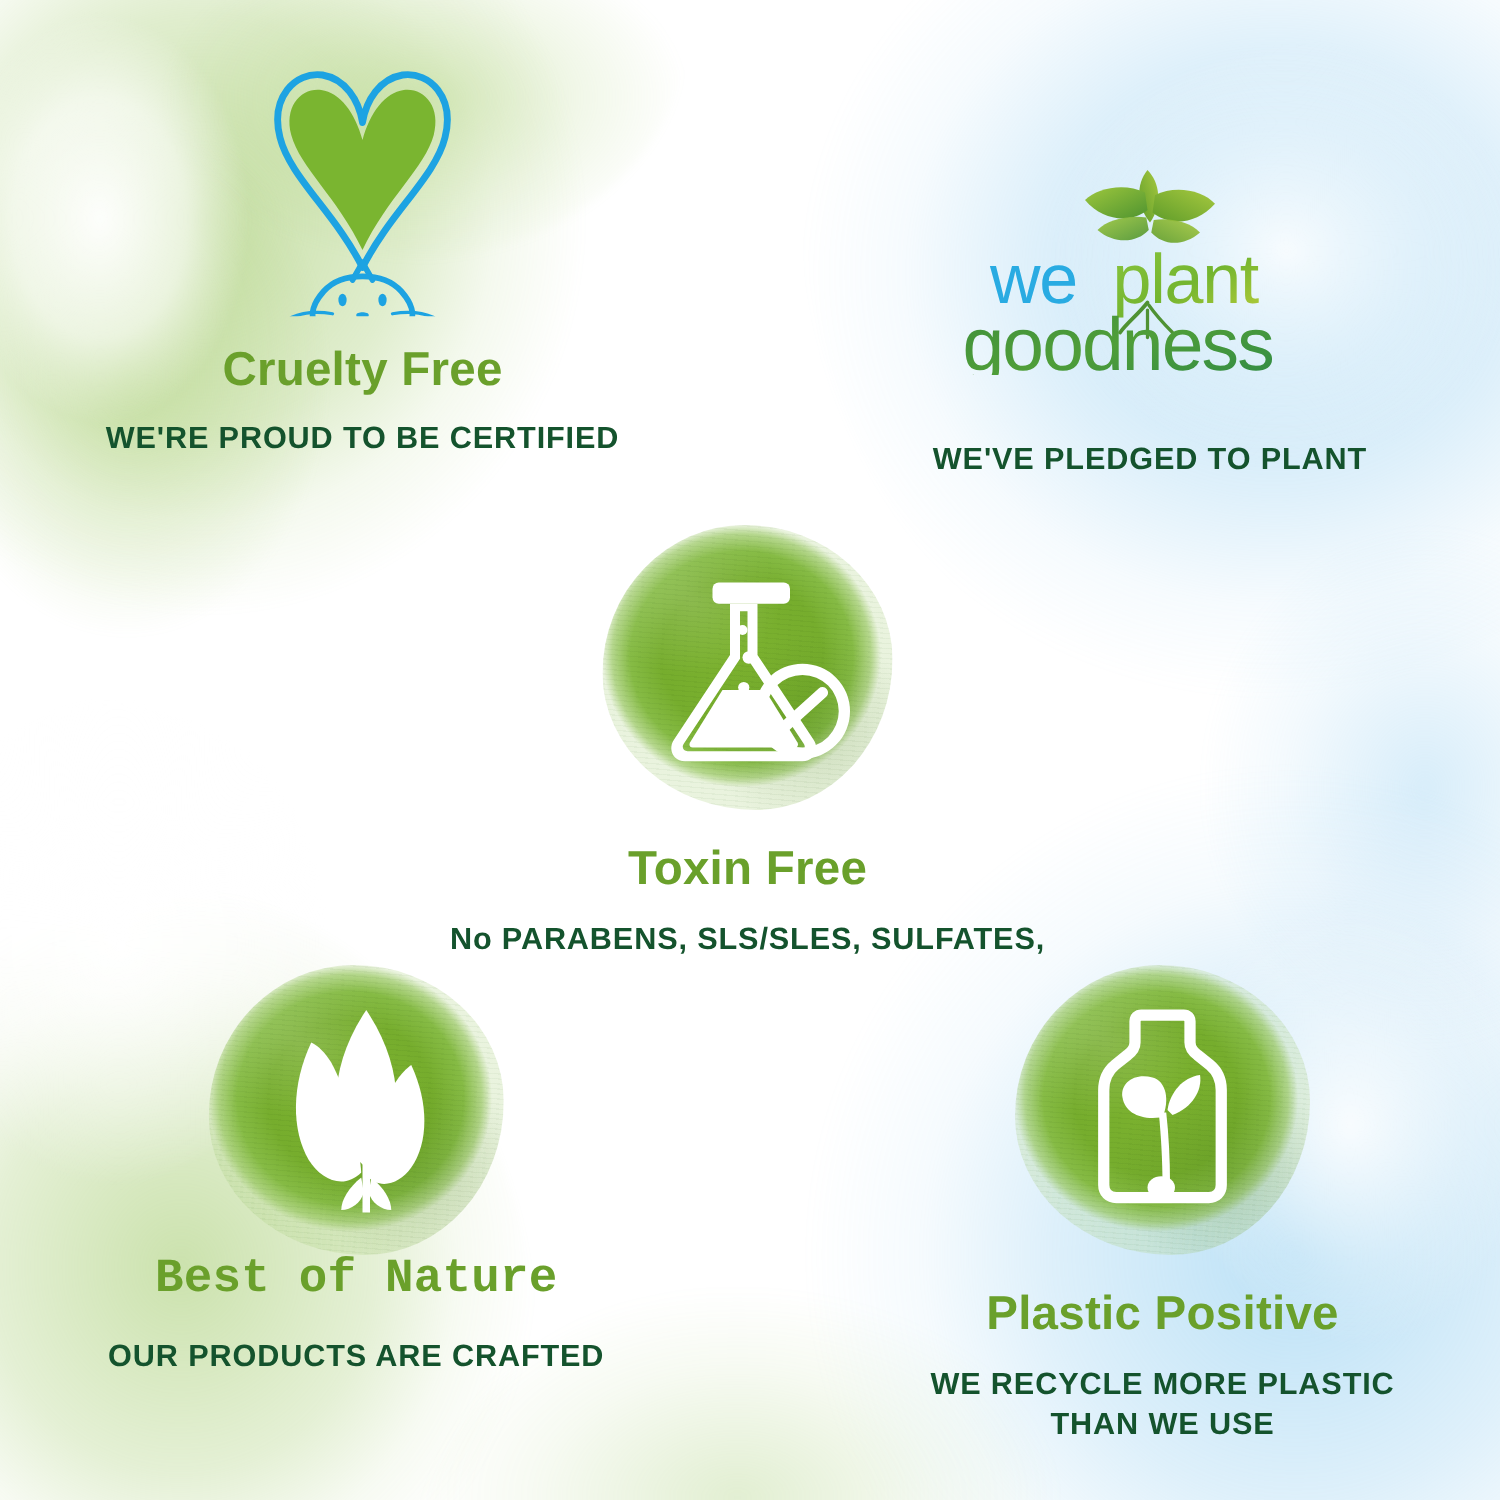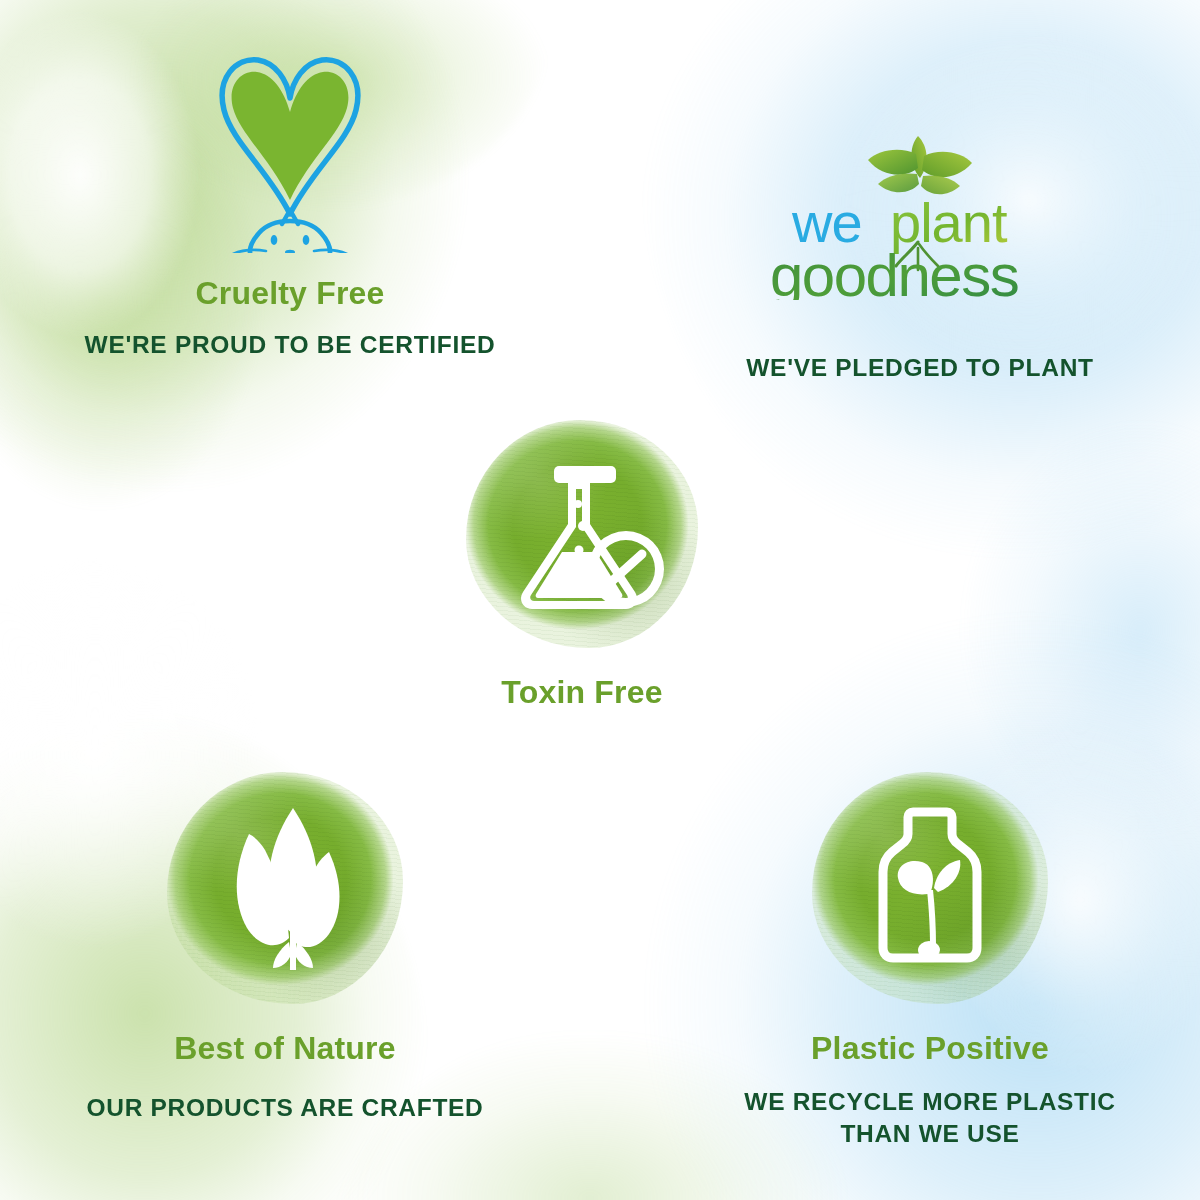--- a/index.html
+++ b/index.html
@@ -83,21 +83,21 @@
     right:-120px;top:420px;width:360px;height:420px;
     background:radial-gradient(closest-side at 50% 50%, rgba(140,203,240,.34), rgba(140,203,240,.10) 62%, rgba(140,203,240,0) 100%);
     border-radius:54% 46% 42% 58% / 48% 52% 48% 52%;
     filter:blur(4px);
   }
 
   
   .block{position:absolute;text-align:center;}
   .title{
     color:#6aa02b;
-    font-size:32px;
+    font-size:38px;
     font-weight:bold;
     letter-spacing:.2px;
     line-height:1.05;
     white-space:nowrap;
   }
   .sub{
     color:#14532d;
     font-size:24.5px;
     font-weight:bold;
     letter-spacing:.7px;
@@ -231,21 +231,21 @@
 
         <text x="20" y="176" font-family="'Liberation Sans', sans-serif" font-size="60" fill="url(#lgGood)" letter-spacing="-1.5">goodness</text>
       </svg>
     </div>
 
     <div class="sub" style="margin-top:52px;">
       <div>WE'VE PLEDGED TO PLANT</div>
     </div>
   </div>
 
-  <div class="block" style="left:312px;top:420px;width:540px;">
+  <div class="block" style="left:328px;top:420px;width:540px;">
 
     <div class="badge" style="position:relative;left:50%;transform:translateX(-50%);width:232px;height:228px;">
       <div class="tex"></div>
       <svg viewBox="0 0 232 228" aria-hidden="true">
         <g fill="#ffffff">
 
           <rect x="88" y="46" width="62" height="17" rx="5"></rect>
 
           <path d="M102 63 L102 104 L57 172 C 52 180, 57 189, 66 189 L 160 189
                    C 169 189, 174 180, 169 172 L 124 104 L124 63 Z
@@ -263,20 +263,21 @@
           <path d="M160 111 a38 38 0 1 1 0 76 a38 38 0 1 1 0 -76 Z
                    M160 120 a29 29 0 1 0 0 58 a29 29 0 1 0 0 -58 Z" fill-rule="evenodd"></path>
           <rect x="134" y="144" width="52" height="9" rx="4.5" transform="rotate(-42 160 148.5)"></rect>
         </g>
       </svg>
     </div>
 
     <div class="title" style="margin-top:28px;">Toxin Free</div>
 
     <div class="sub mixed" style="margin-top:20px;">
+      <div>No PARABENS, SLS/SLES, SULFATES,</div>
     </div>
   </div>
 
   <div class="block" style="left:0;top:772px;width:570px;">
 
     <div class="badge" style="position:relative;left:50%;transform:translateX(-50%);width:236px;height:232px;">
       <div class="tex"></div>
       <svg viewBox="0 0 236 232" aria-hidden="true">
         <g fill="#ffffff">
 
@@ -290,21 +291,21 @@
                    C 128 142, 138 110, 152 90 C 156 85, 159 82, 162 80 Z"></path>
 
           <path d="M123 150 L 129 150 L 129 198 L 123 198 Z"></path>
 
           <path d="M122 170 C 112 178, 106 188, 106 196 C 114 196, 122 190, 124 182 Z"></path>
           <path d="M130 170 C 140 178, 146 188, 146 196 C 138 196, 130 190, 128 182 Z"></path>
         </g>
       </svg>
     </div>
 
-    <div class="title" style="margin-top:28px;">Best of Nature</div>
+    <div class="title" style="font-family:Liberation Mono, monospace;">Best of Nature</div>
 
     <div class="sub" style="margin-top:26px;">
       <div>OUR PRODUCTS ARE CRAFTED</div>
     </div>
   </div>
 
   <div class="block" style="left:650px;top:772px;width:560px;">
 
     <div class="badge" style="position:relative;left:50%;transform:translateX(-50%);width:236px;height:232px;">
       <div class="tex"></div>

